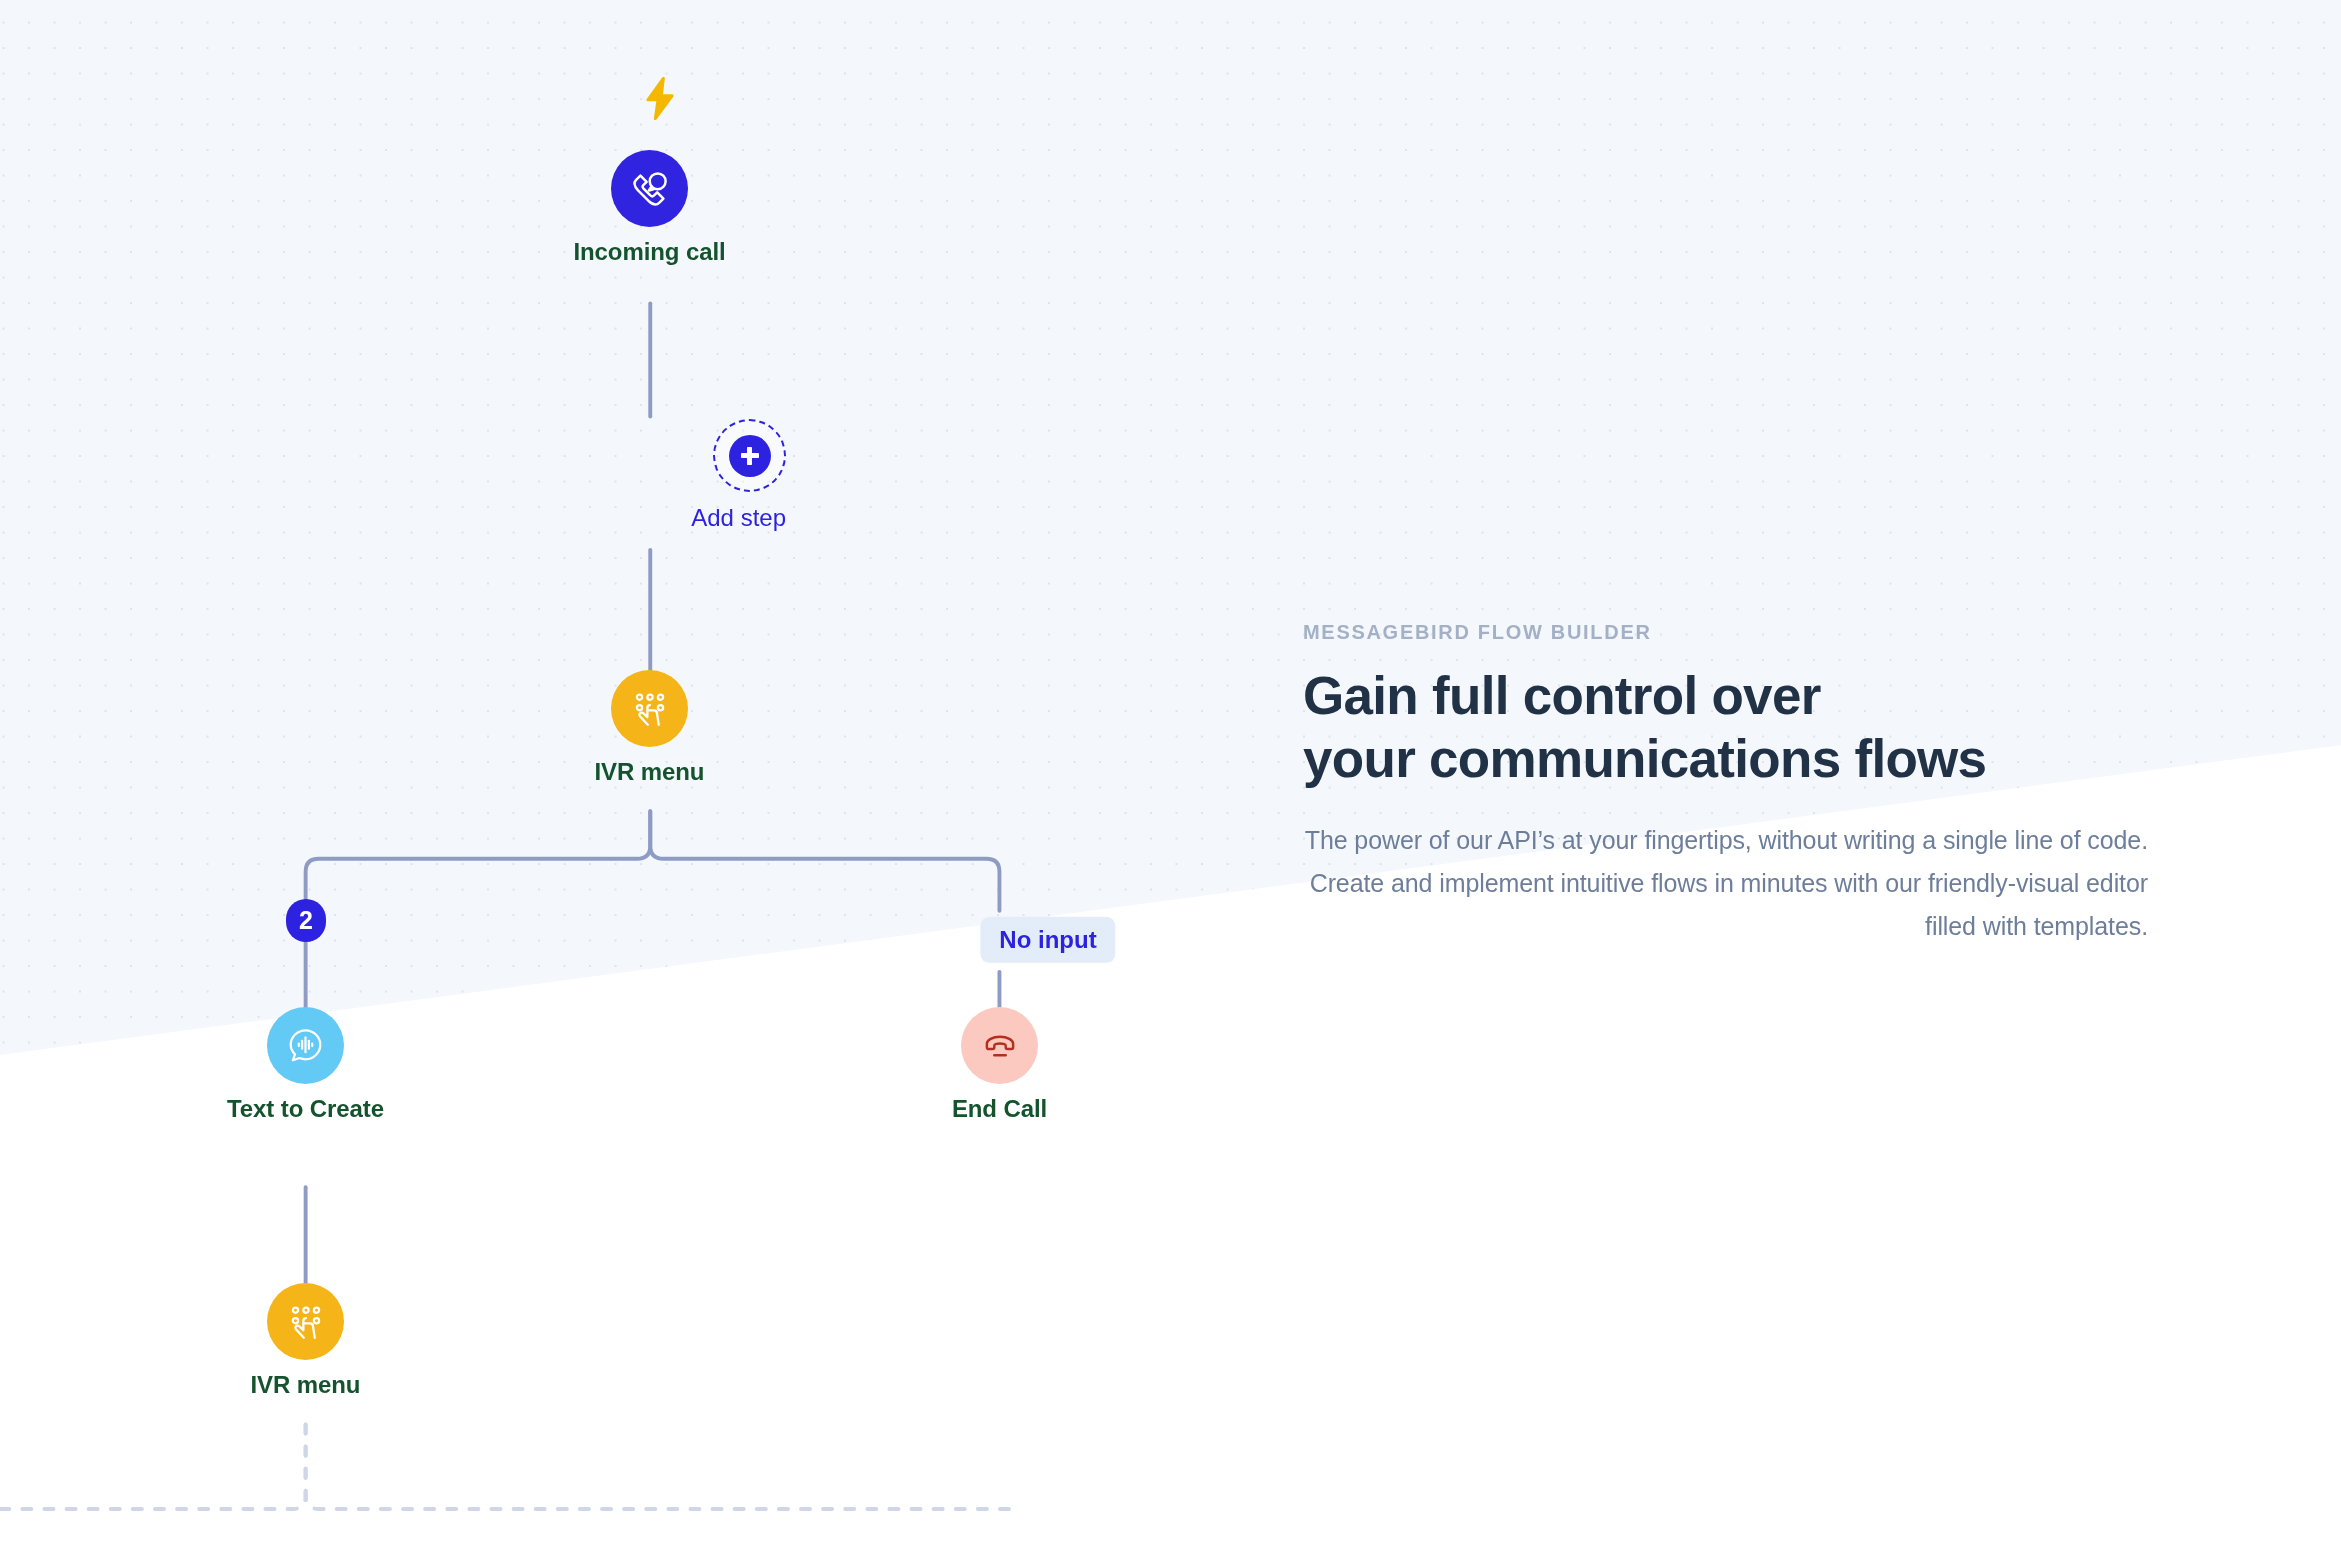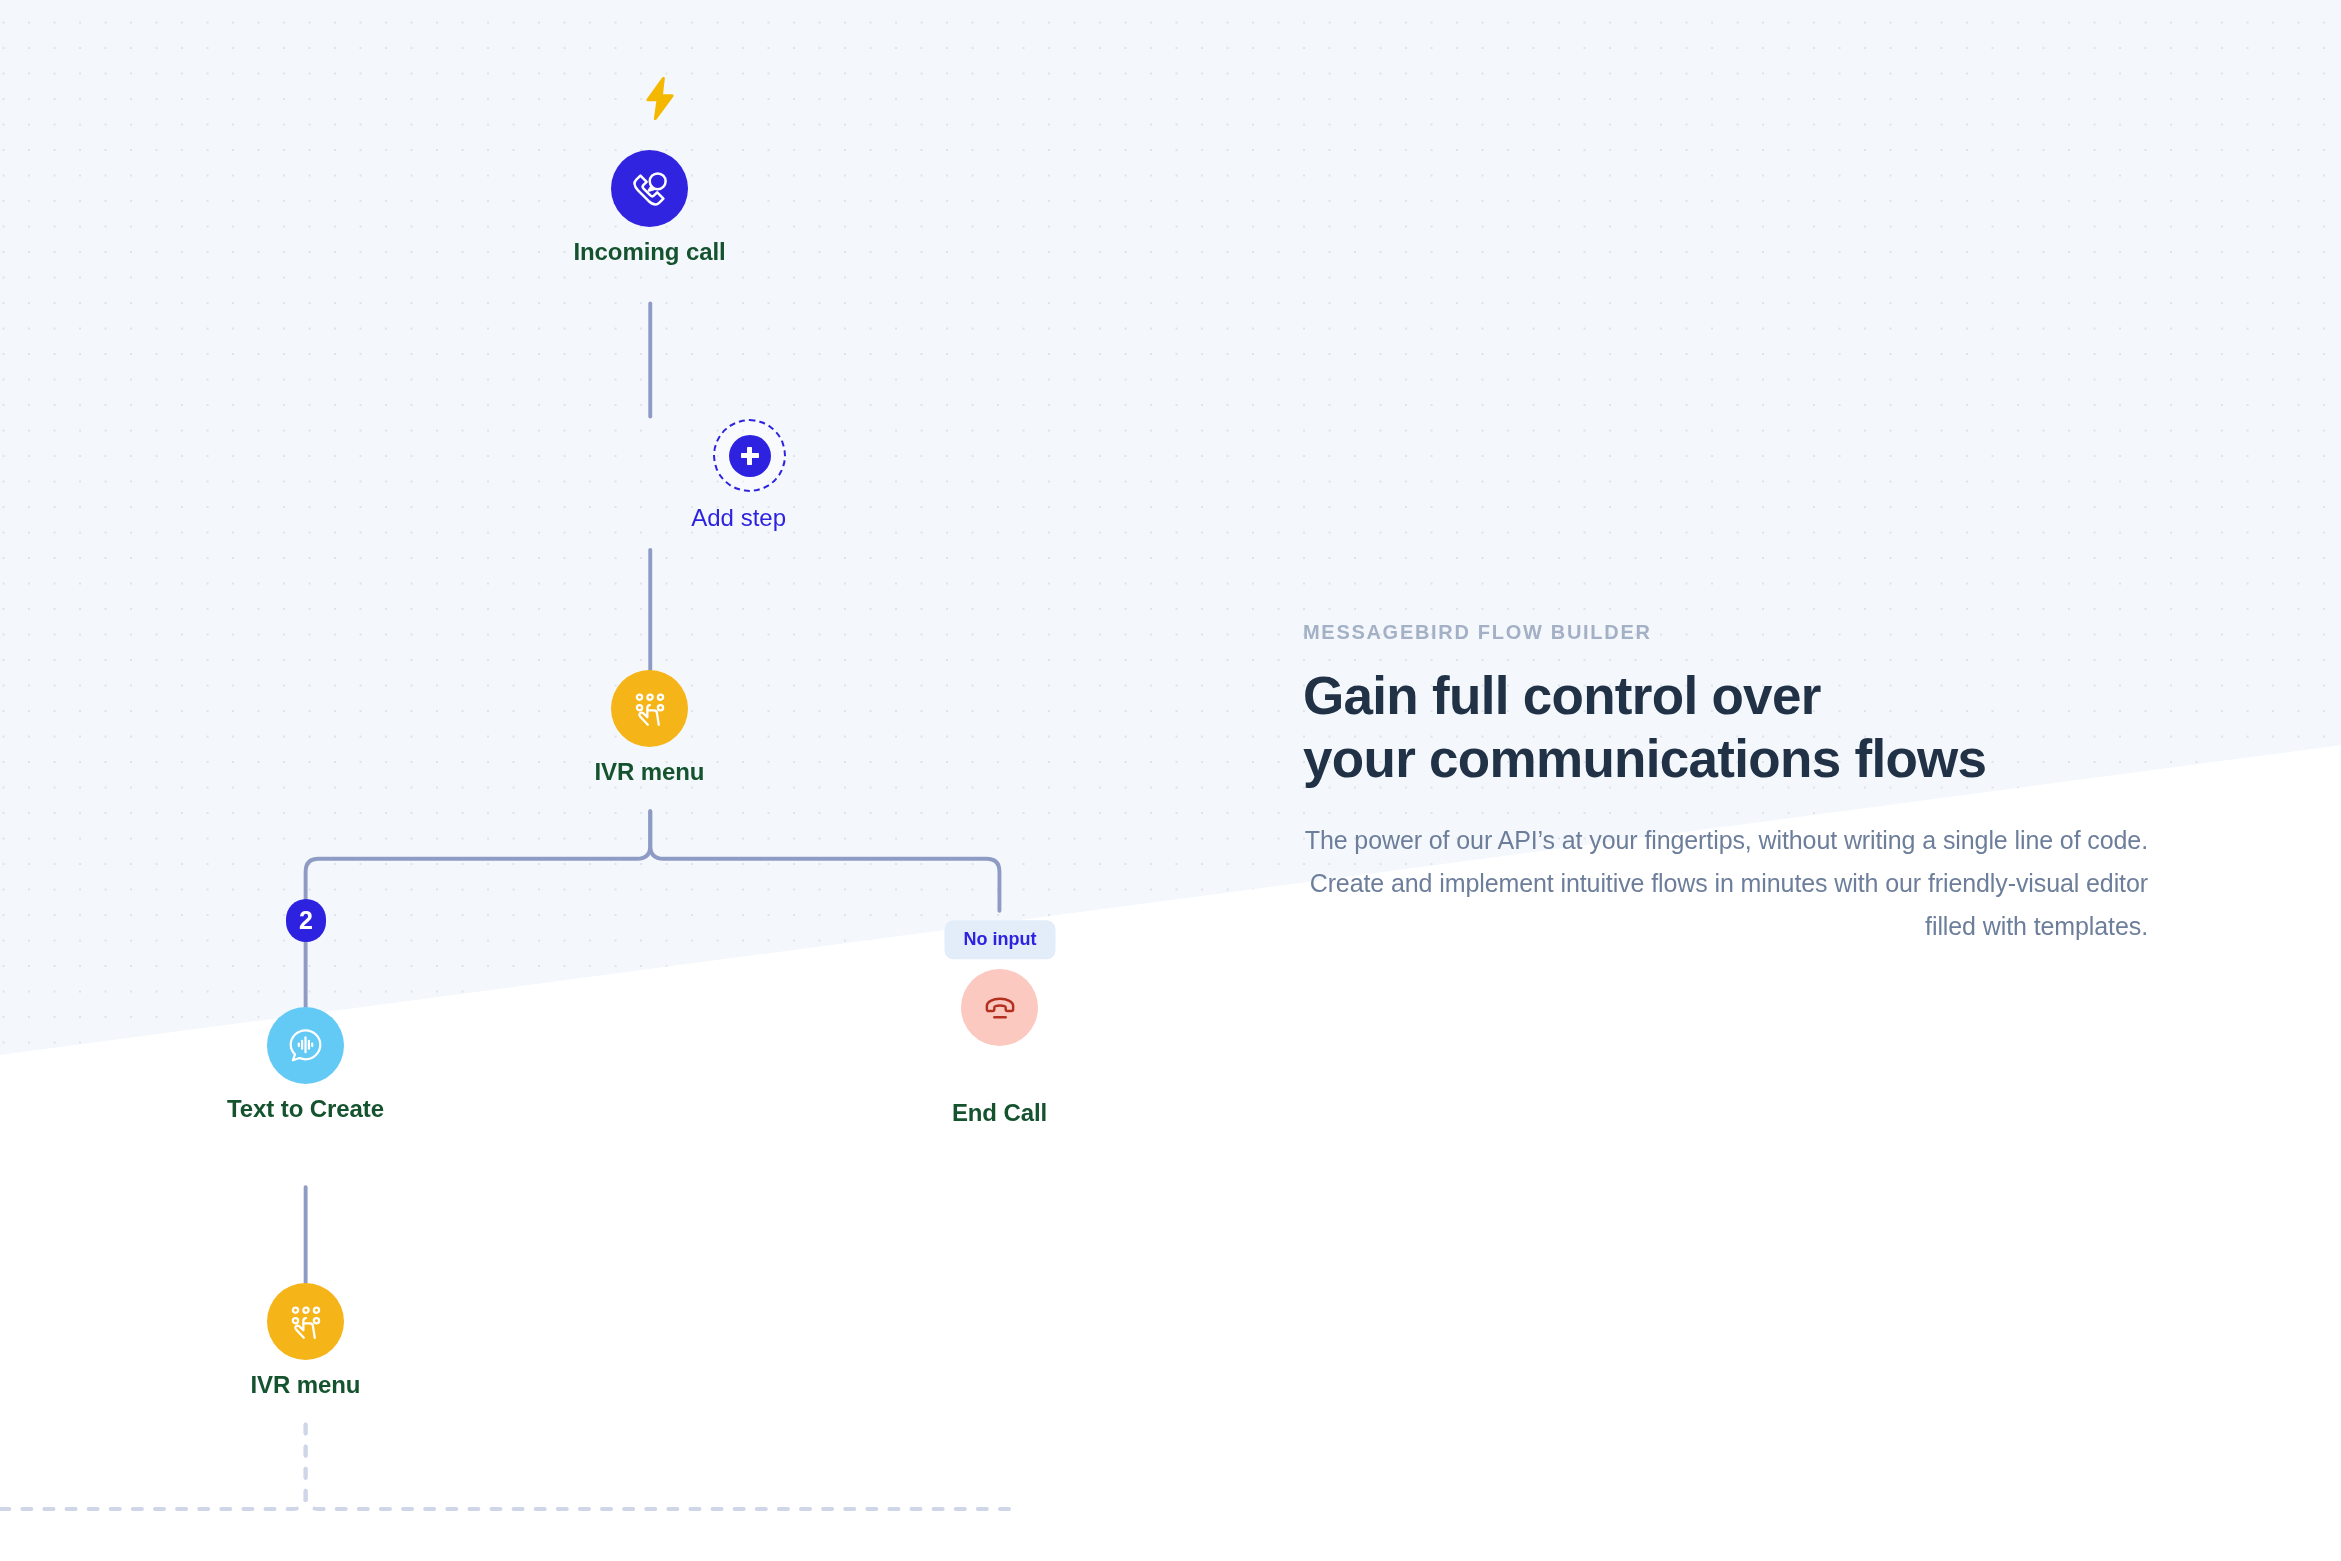--- a/index.html
+++ b/index.html
@@ -107,27 +107,27 @@
   }
   #badge-2 {
     left: 306px; top: 920px;
     width: 40px; height: 43px; margin-left: -20px; margin-top: -21.5px;
     border-radius: 23.4px;
     background: #2d22e0;
     color: #ffffff;
     font-size: 25px;
   }
   #badge-no-input {
-    left: 1000px; top: 940px;
+    left: 1048px; top: 940px;
     transform: translate(-50%, -50%);
     padding: 8.5px 19px 9.8px;
     border-radius: 9px;
     background: #e3ecf9;
     color: #2d22e0;
-    font-size: 18px;
+    font-size: 24px;
   }
 
   
   #copy-block {
     position: absolute;
     left: 1303px;
     top: 621px;
     width: 865px;
   }
   #eyebrow {
@@ -241,21 +241,21 @@
           <line x1="16.5" y1="21.8" x2="16.5" y2="24.6"></line>
           <line x1="20.2" y1="18.8" x2="20.2" y2="27.6"></line>
           <line x1="24" y1="15" x2="24" y2="31.4"></line>
           <line x1="27.8" y1="18.8" x2="27.8" y2="27.6"></line>
           <line x1="31.5" y1="21.8" x2="31.5" y2="24.6"></line>
         </svg>
       </div>
       <div class="node-label">Text to Create</div>
     </div>
 
-    <div class="node" id="node-end-call" style="left:1000px; top:969px;gap:42px;">
+    <div class="node" id="node-end-call" style="left:1000px; top:1007px;">
       <div class="node-circle" style="background:#fbc9c0;">
         <svg width="42" height="42" viewBox="0 0 48 48" fill="none" stroke="#b3301f" stroke-width="2.8" stroke-linecap="round" stroke-linejoin="round">
           <path d="M9 25.5 L9 21.5 C9 17 15.5 13.5 24 13.5 C32.5 13.5 39 17 39 21.5
                    L39 25.5 C39 26.6 38.1 27.5 37 27.5 L32.5 27.5 C31.4 27.5 30.5 26.6 30.5 25.5
                    L30.5 23.4 C30.5 22.6 30 22 29.2 21.8 C27.6 21.4 25.9 21.2 24 21.2
                    C22.1 21.2 20.4 21.4 18.8 21.8 C18 22 17.5 22.6 17.5 23.4
                    L17.5 25.5 C17.5 26.6 16.6 27.5 15.5 27.5 L11 27.5 C9.9 27.5 9 26.6 9 25.5 Z"></path>
           <line x1="17.5" y1="34.5" x2="30.5" y2="34.5"></line>
         </svg>
       </div>

